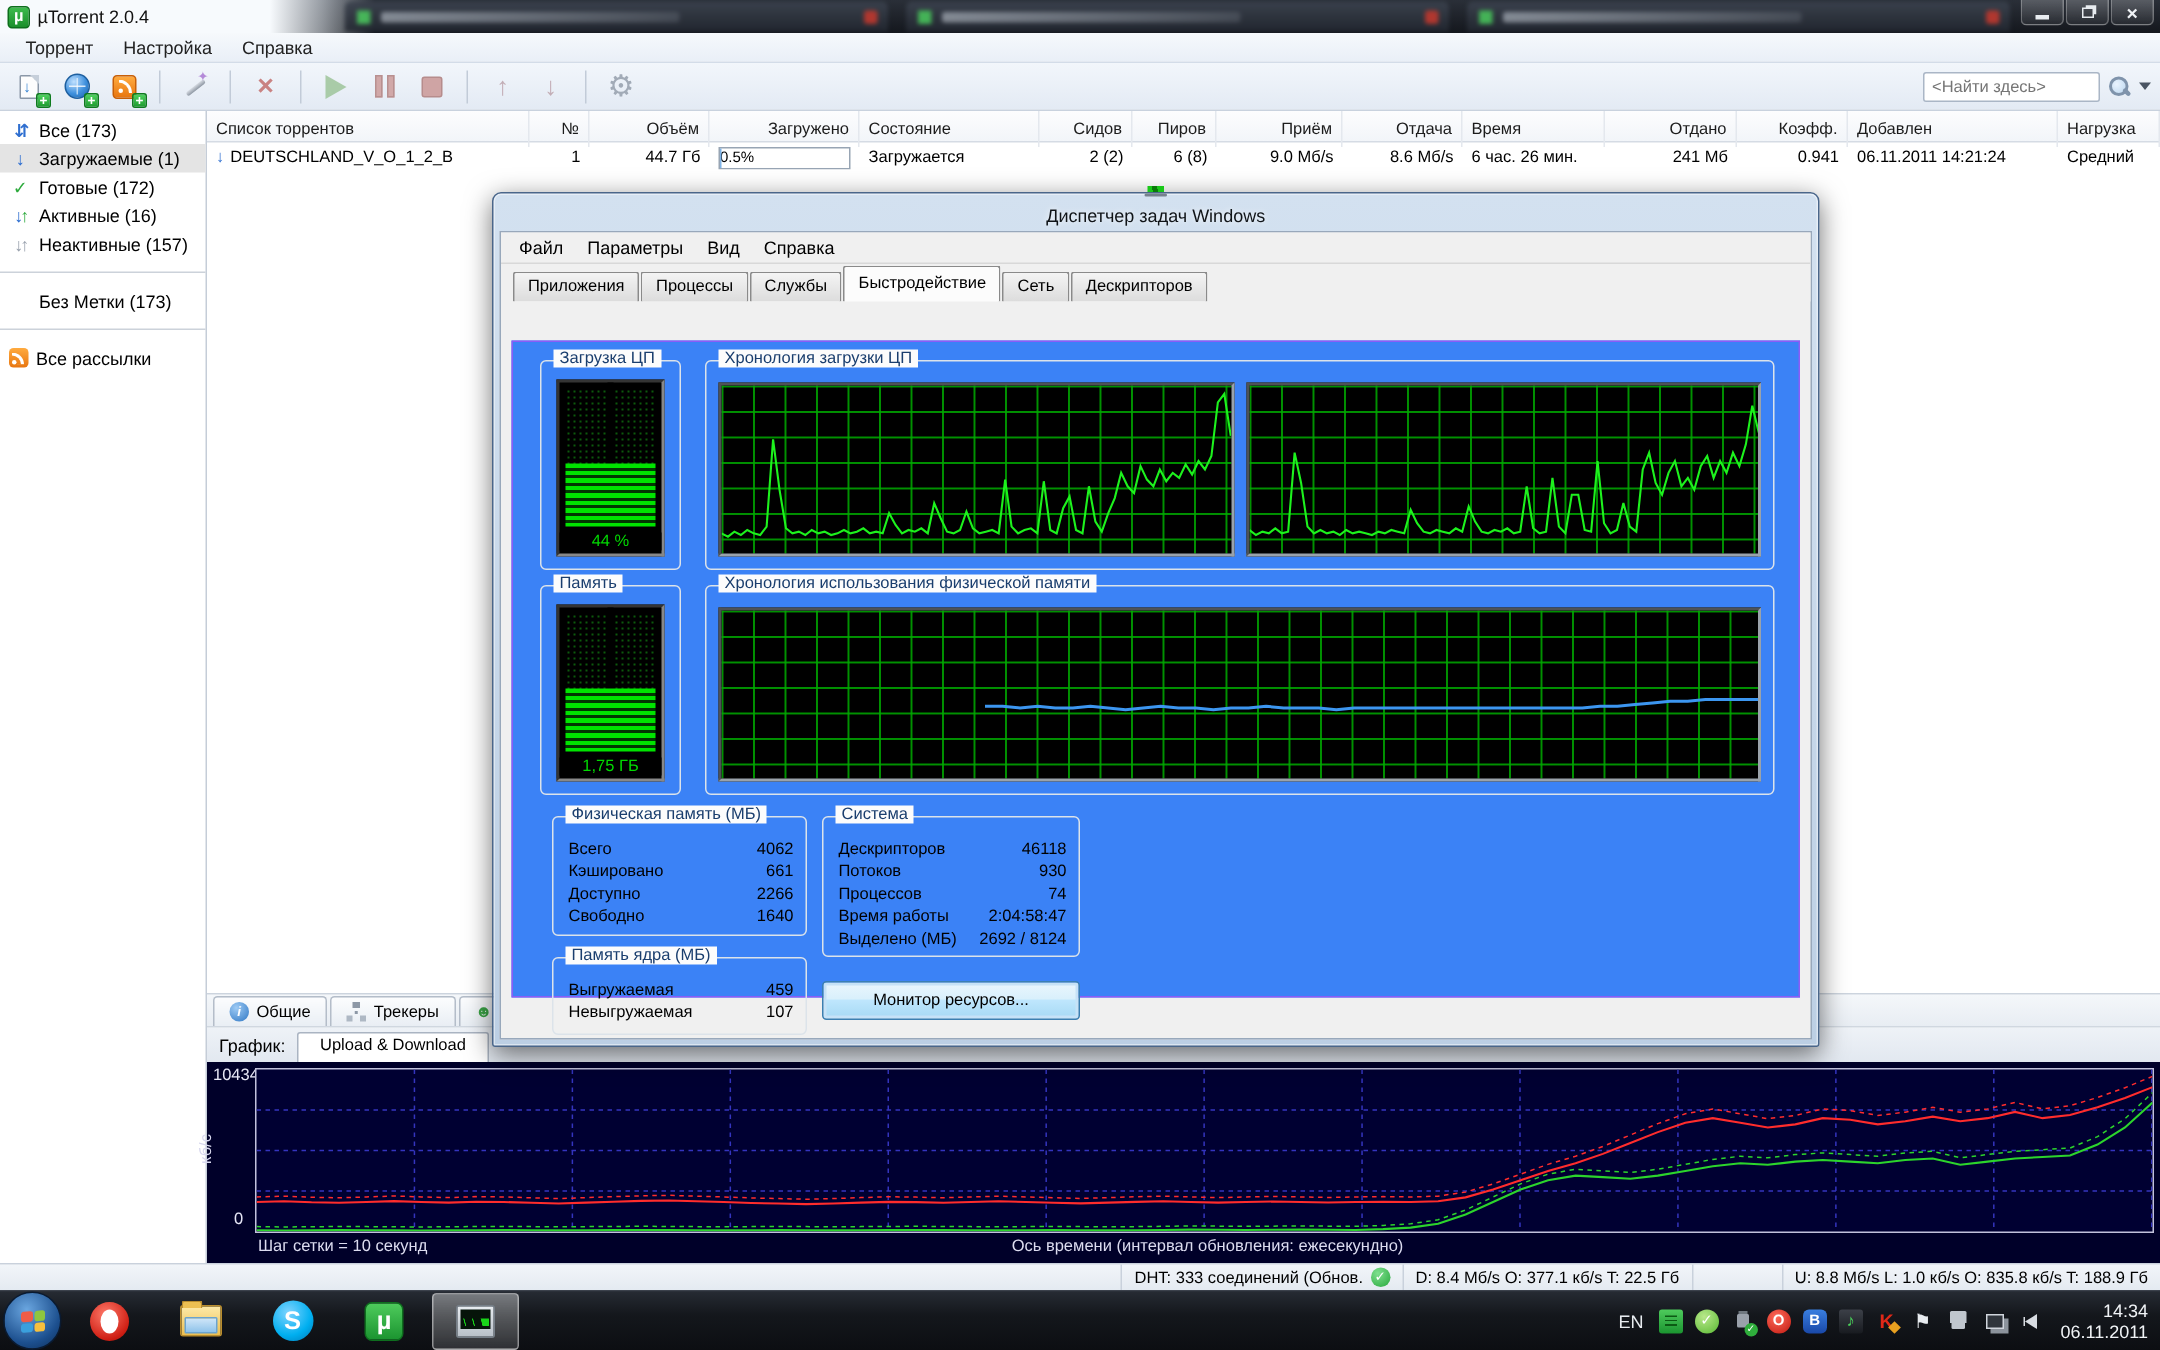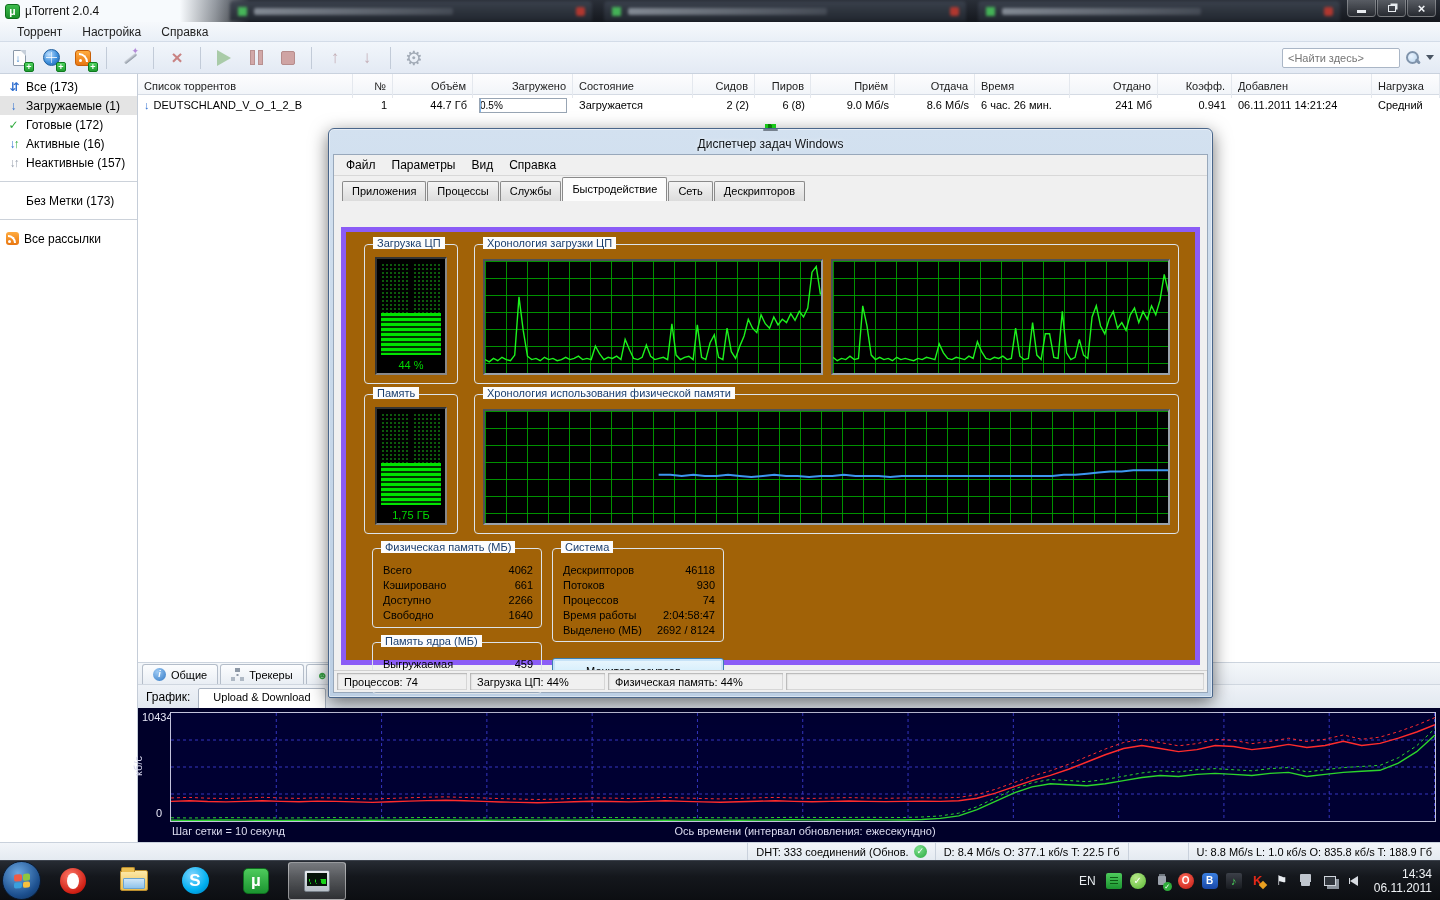--- a/index.html
+++ b/index.html
@@ -156,21 +156,21 @@
   .tm-btn .glyph-min { background:#30425a; width:8px; height:3px; margin-top:5px; }
   .tm-btn .glyph-restore { border-color:#30425a; box-shadow:2px -2px 0 -0.5px #30425a; }
   .tm-btn.close .glyph-close { color:#fff; font-size:12px; }
   .tm-body { position:absolute; left:4px; right:4px; top:25px; bottom:4px; background:#f0f0f0; border:1px solid #98a8bb; }
   .tm-menubar { height:21px; background:#f0f0f0; border-bottom:1px solid #d8d8d8; display:flex; align-items:center; padding-left:4px; }
   .tm-menu-item { padding:2px 8px; font-size:12px; }
   .tm-tabstrip { height:25px; display:flex; align-items:flex-end; padding-left:8px; gap:1px; background:#f0f0f0; }
   .tm-tab { border:1px solid #8a8a8a; border-bottom:none; border-radius:2px 2px 0 0; padding:3px 9px 2px;
     background:linear-gradient(#f4f4f4,#dcdcdc); font-size:11px; height:20px; }
   .tm-tab.active { background:#fcfcfc; height:24px; position:relative; z-index:2; padding-top:5px; }
-  .tm-page { position:absolute; left:7px; right:7px; top:72px; bottom:27px; background:#a16207; border:5px solid #8b5cf6; }
+  .tm-page { position:absolute; left:7px; right:7px; top:72px; bottom:27px; background:#3b82f6; border:1px solid #8b5cf6; }
   .tm-group { position:absolute; border:1px solid #dce3ea; border-radius:4px; }
   .tm-group-title { position:absolute; top:-8px; left:8px; background:#fcfcfc; padding:0 4px; font-size:11px; color:#1a3e6e; white-space:nowrap; }
   .led-gauge { position:absolute; left:10px; right:10px; top:12px; bottom:8px; background:#000; border:2px solid #888;
     border-style:inset; }
   .led-dim { position:absolute; left:4px; right:4px; top:4px; bottom:18px;
     background-image:radial-gradient(#0c5a0c 26%, transparent 30%); background-size:4px 4px; }
   .led-split { position:absolute; left:50%; top:0; bottom:14px; width:4px; background:#000; transform:translateX(-50%); }
   .led-fill { position:absolute; left:4px; right:4px; bottom:18px;
     background:repeating-linear-gradient(to bottom,#00e400 0 3px,#013701 3px 5px); }
   .led-text { position:absolute; left:0; right:0; bottom:2px; text-align:center; color:#00d800; font-size:11px; background:#000; }
@@ -619,26 +619,20 @@
             <div class="trow">
                 <span>Выделено (МБ)</span>
                 <span>2692 / 8124</span>
               </div>
           </div>
         </div>
 
         <div class="tm-resmon" style="left:206px; top:426px; width:172px; height:26px;">Монитор ресурсов...</div>
       </div>
 
-      <div class="tm-statusbar">
-        <span class="tm-st" style="width:130px;">Процессов: 74</span>
-        <span class="tm-st" style="width:135px;">Загрузка ЦП: 44%</span>
-        <span class="tm-st" style="width:175px;">Физическая память: 44%</span>
-        <span class="tm-st" style="flex:1;"></span>
-      </div>
     </div>
   </div>
 
   <div id="taskbar">
     <div class="start-orb">
       <span class="win-flag">
           <i class="wf1"></i>
           <i class="wf2"></i>
           <i class="wf3"></i>
           <i class="wf4"></i>

